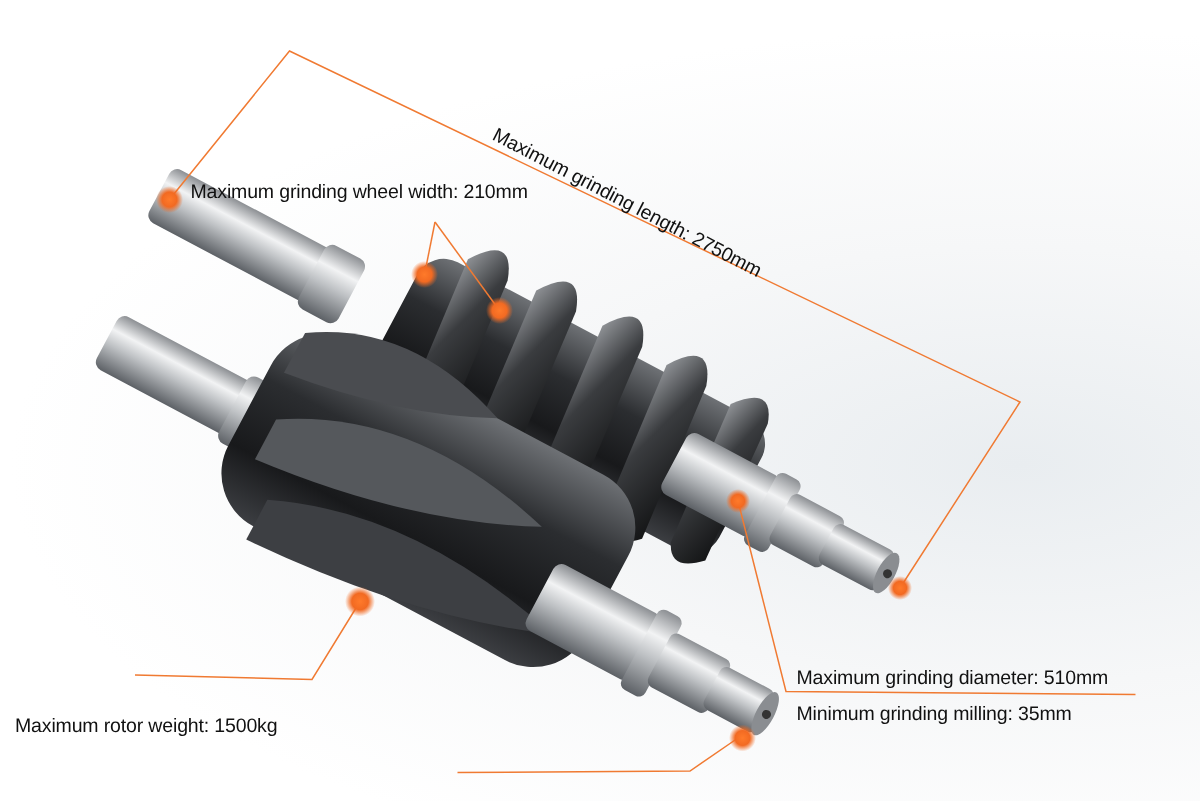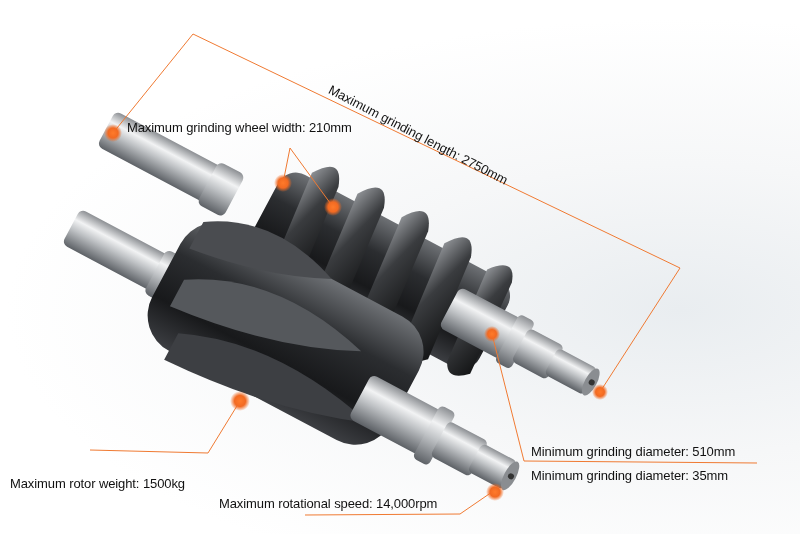--- a/index.html
+++ b/index.html
@@ -116,16 +116,15 @@
       <circle cx="600" cy="376" r="8" fill="url(#dot)"></circle>
       <circle cx="492" cy="318" r="8" fill="url(#dot)"></circle>
       <circle cx="240" cy="385" r="10" fill="url(#dot)"></circle>
       <circle cx="495" cy="476" r="9" fill="url(#dot)"></circle>
     </g>
   </svg>
 
   <div class="label" style="left:127px; top:104px;">Maximum grinding wheel width: 210mm</div>
   <div class="label rot" style="left:333px; top:66px;">Maximum grinding length: 2750mm</div>
   <div class="label" style="left:10px; top:416px;margin-top:44px;">Maximum rotor weight: 1500kg</div>
-  <div class="label" style="left:531px; top:428px;">Minimum grinding diameter: 510mm</div>
-  <div class="label" style="left:531px; top:452px;">Minimum grinding diameter: 35mm</div>
-  <div class="label" style="left:219px; top:480px;">Maximum rotational speed: 14,000rpm</div>
+  <div class="label" style="left:531px; top:428px;">Maximum grinding diameter: 510mm</div>
+  <div class="label" style="left:531px; top:452px;">Minimum grinding milling: 35mm</div>
 </div>
 
 </body></html>

